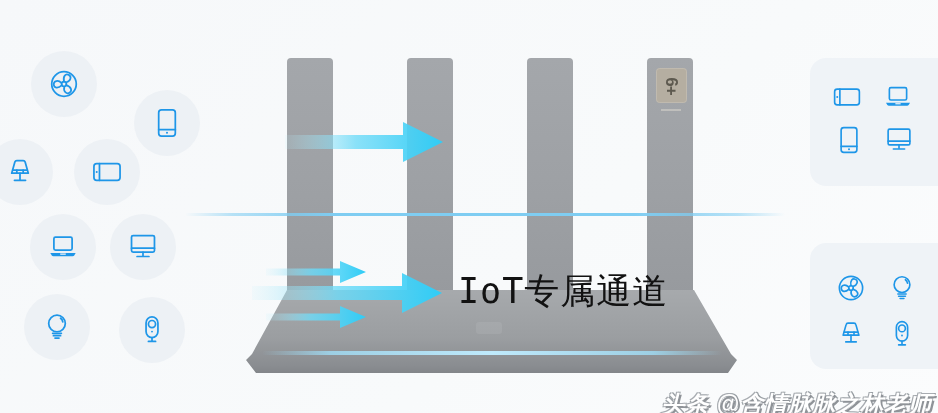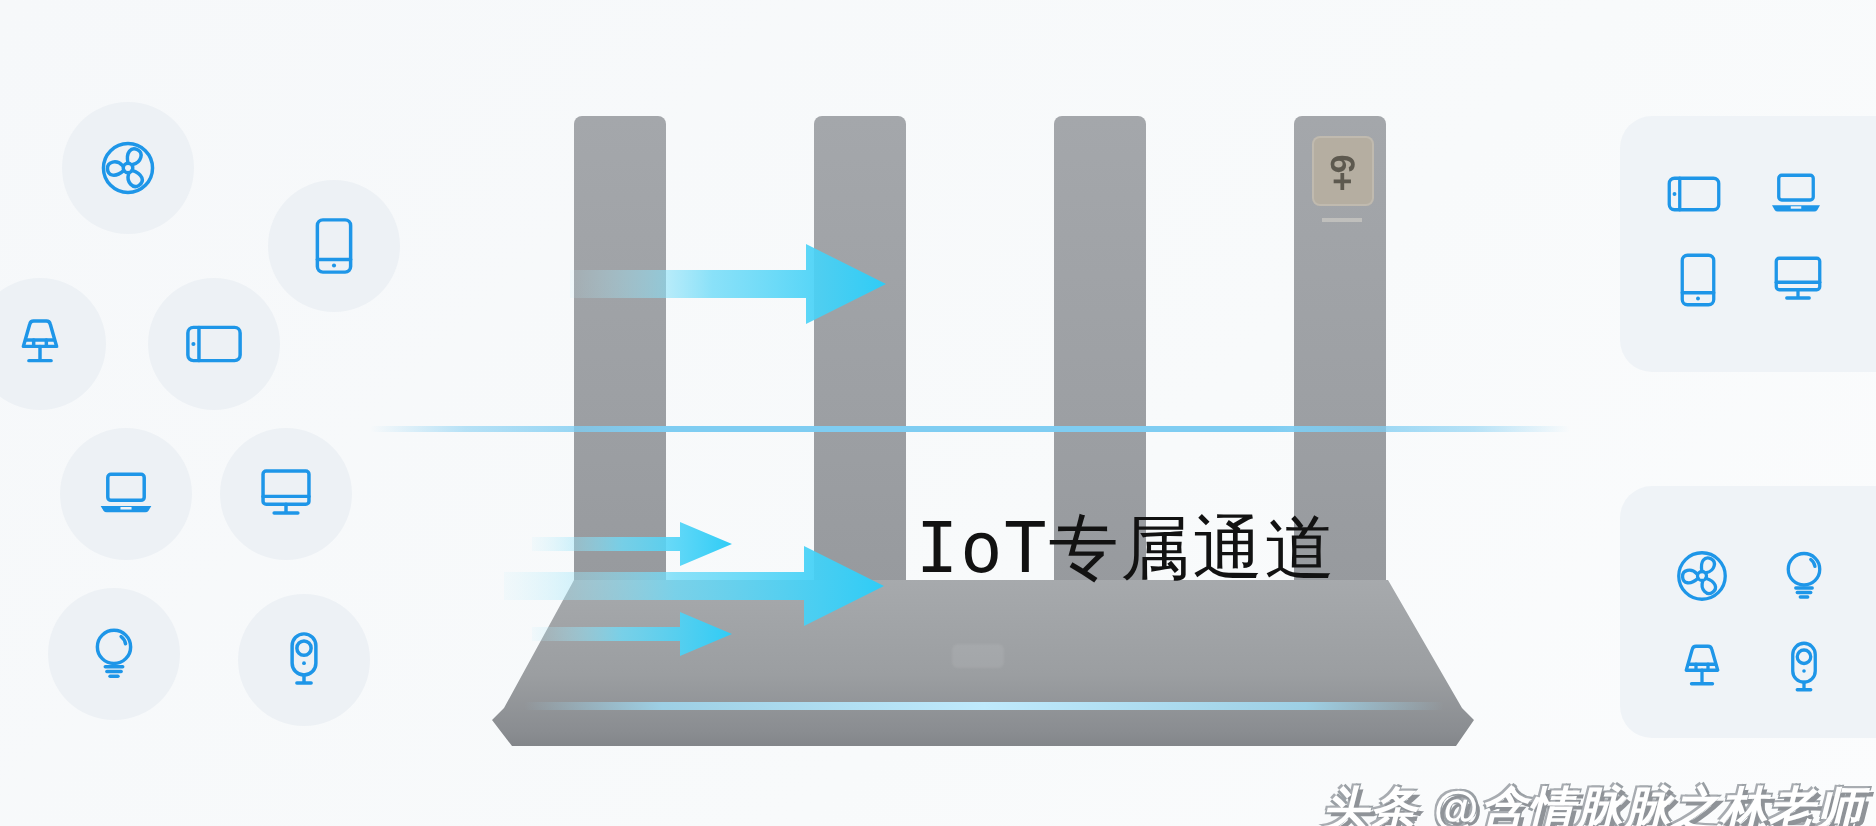--- a/index.html
+++ b/index.html
@@ -208,21 +208,21 @@
   <svg class="arrow" style="left:266px;top:259px;" width="102" height="26" viewBox="0 0 102 26">
     <path d="M0 9.5H74V2L100 13 74 24V16.5H0Z" fill="url(#arrowGrad)"></path>
   </svg>
   <svg class="arrow" style="left:252px;top:271px;" width="192" height="44" viewBox="0 0 192 44">
     <path d="M0 15H150V2L190 22 150 42V29H0Z" fill="url(#arrowGrad)"></path>
   </svg>
   <svg class="arrow" style="left:266px;top:304px;" width="102" height="26" viewBox="0 0 102 26">
     <path d="M0 9.5H74V2L100 13 74 24V16.5H0Z" fill="url(#arrowGrad)"></path>
   </svg>
 
-  <div class="channel-label" style="left:458px;top:254px;">IoT专属通道</div>
+  <div class="channel-label" style="left:458px;top:270px;">IoT专属通道</div>
 
   <div class="panel" style="top:58px;height:128px;">
     <span class="dev-icon" style="left:19px;top:21px;"><svg viewBox="0 0 48 48">
           <use href="#i-tablet-l"></use>
         </svg></span>
     <span class="dev-icon" style="left:70px;top:21px;"><svg viewBox="0 0 48 48">
           <use href="#i-laptop"></use>
         </svg></span>
     <span class="dev-icon" style="left:21px;top:64px;"><svg viewBox="0 0 48 48">
           <use href="#i-tablet-p"></use>

